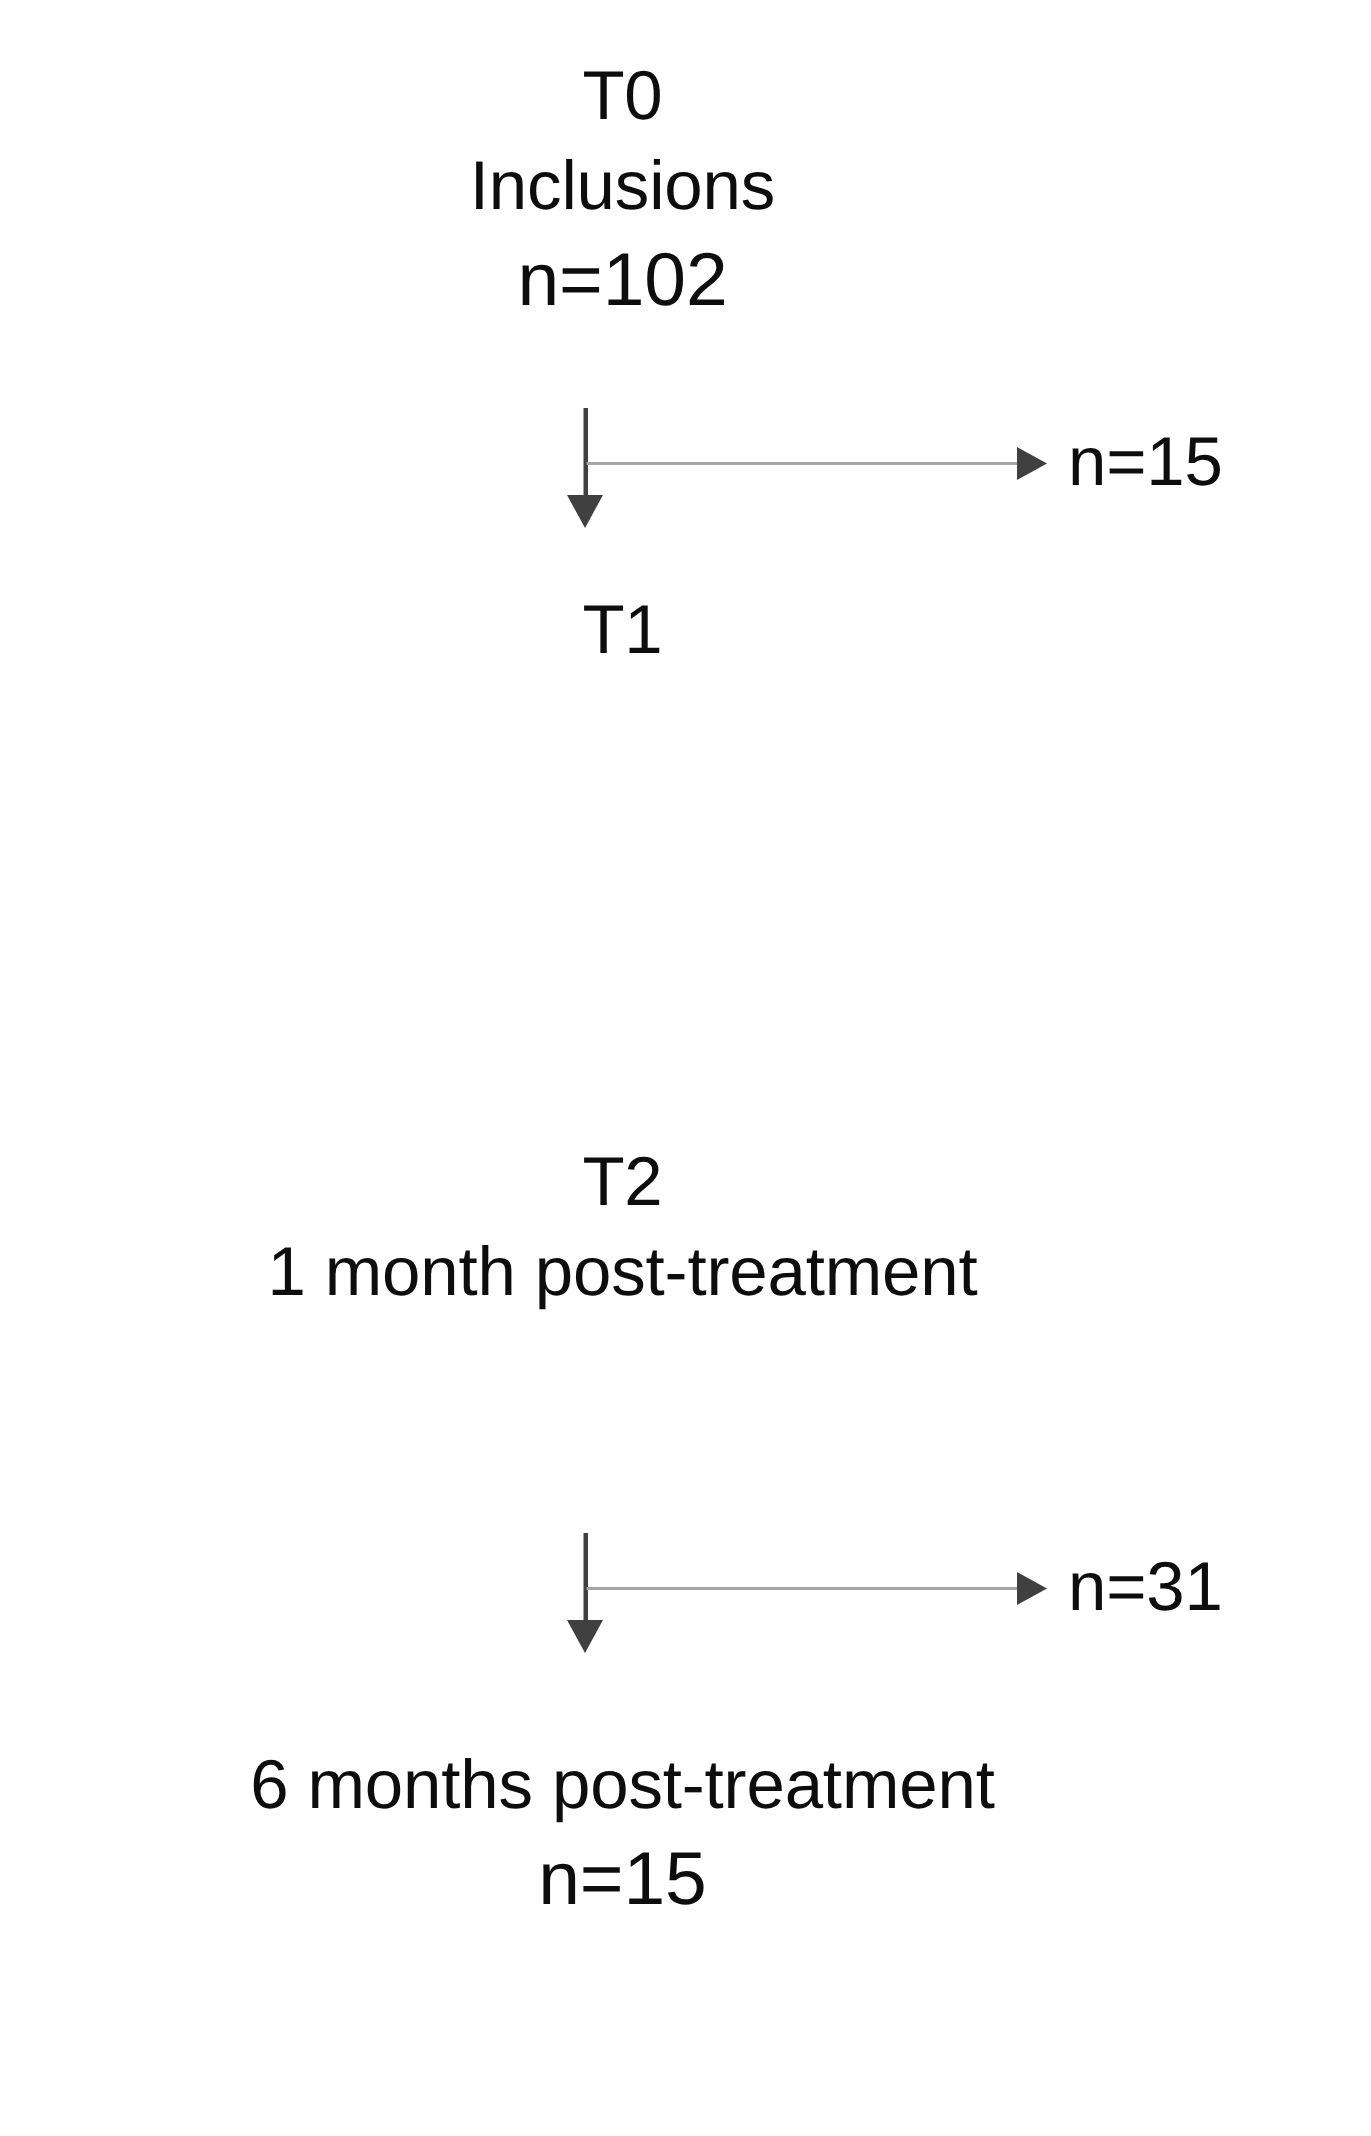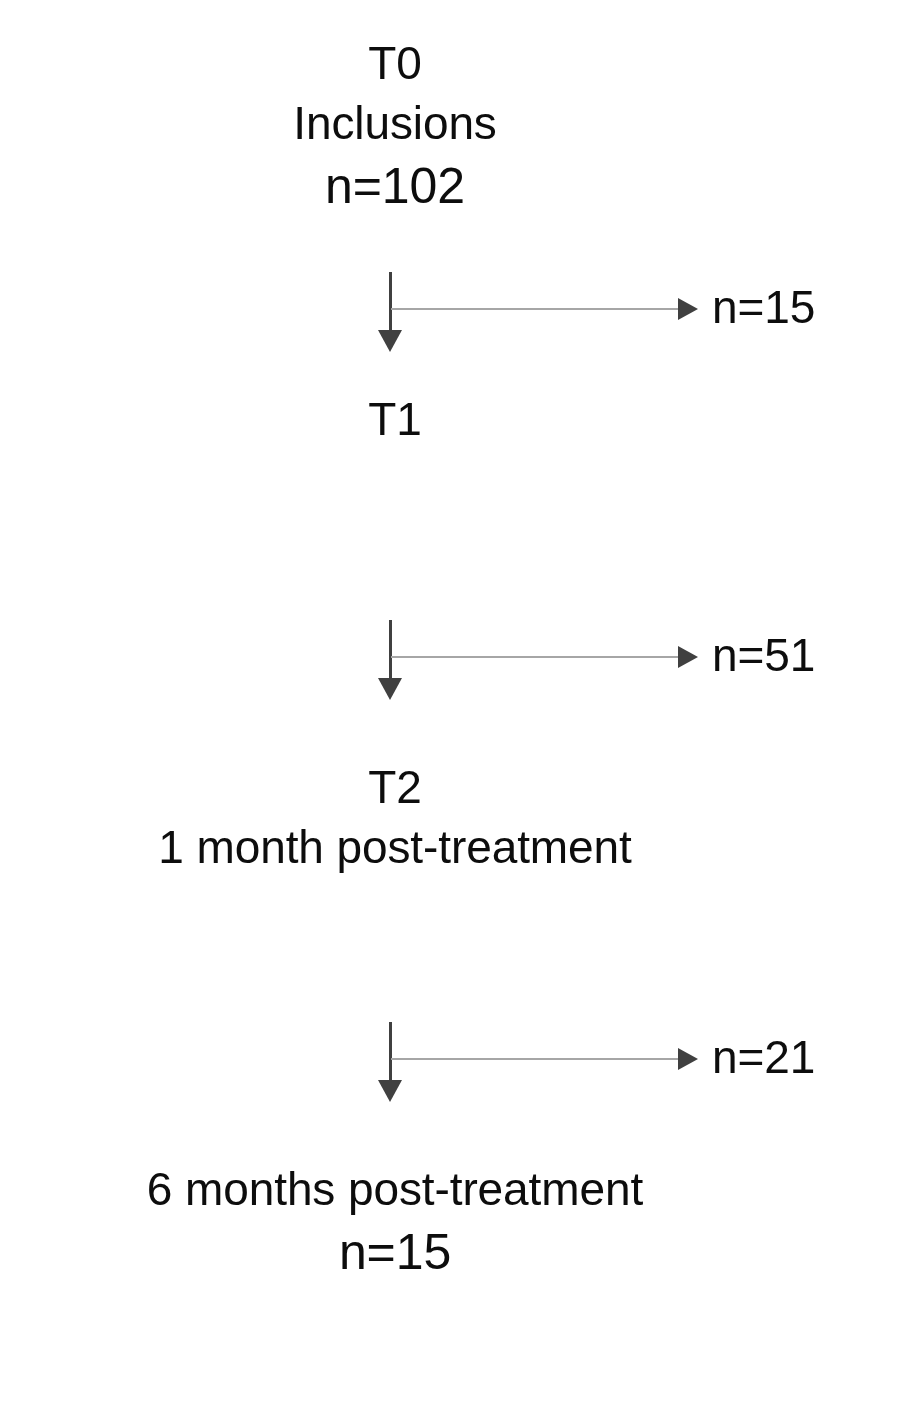--- a/index.html
+++ b/index.html
@@ -21,20 +21,21 @@
 
   
   .node {
     position: absolute;
     left: 0;
     width: 790px;      
     text-align: center;
     color: #0d0d0d;
     line-height: 1.30;
     letter-spacing: -0.1px;
+    padding-left: 20px;
   }
   .node .line {
     display: block;
     white-space: nowrap;
   }
   .node .label { font-size: 46px; }
   .node .desc  { font-size: 46px; }
   .node .count { font-size: 50px; }
 
   
@@ -117,39 +118,32 @@
     <div class="v-head"></div>
     <div class="h-line"></div>
     <div class="h-head"></div>
     <div class="branch-label">n=15</div>
   </div>
 
   <div class="node" id="node-t1">
     <span class="line label">T1</span>
   </div>
 
-  <div class="connector" id="conn-2">
-    <div class="v-stem"></div>
-    <div class="v-head"></div>
-    <div class="h-line"></div>
-    <div class="h-head"></div>
-    <div class="branch-label">n=51</div>
-  </div>
 
   <div class="node" id="node-t2">
     <span class="line label">T2</span>
     <span class="line desc">1 month post-treatment</span>
   </div>
 
   <div class="connector" id="conn-3">
     <div class="v-stem"></div>
     <div class="v-head"></div>
     <div class="h-line"></div>
     <div class="h-head"></div>
-    <div class="branch-label">n=21</div>
+    <div class="branch-label">n=31</div>
   </div>
 
   <div class="node" id="node-t3">
     <span class="line desc">6 months post-treatment</span>
     <span class="line count">n=15</span>
   </div>
 
 </div>
 
 </body></html>

